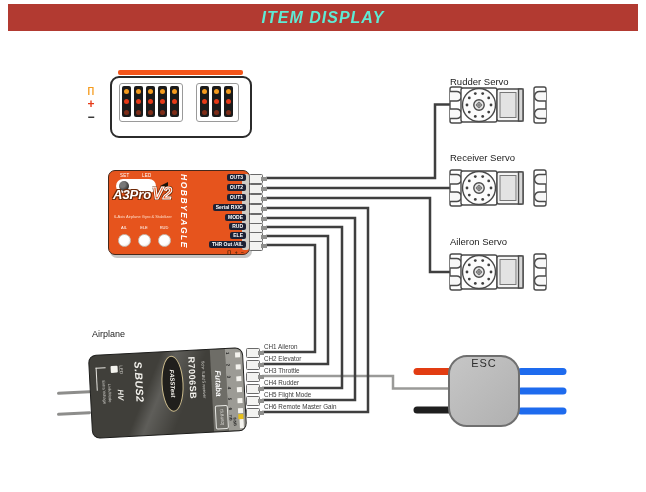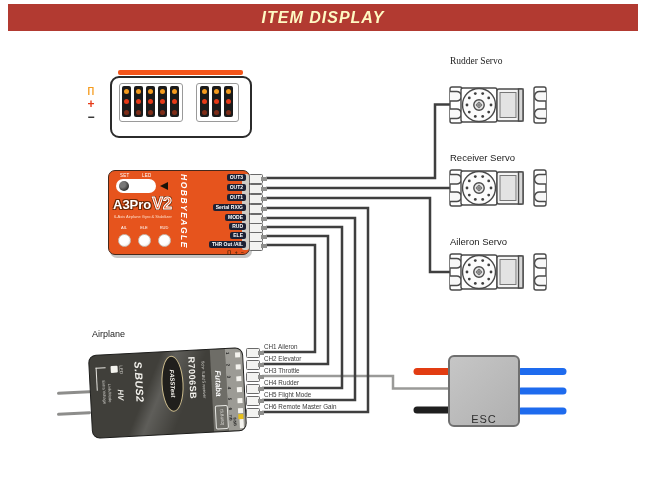--- a/index.html
+++ b/index.html
@@ -3,21 +3,21 @@
 <meta charset="utf-8">
 <style>
   html,body{margin:0;padding:0;background:#fff;}
   #page{position:relative;width:646px;height:492px;background:#fff;overflow:hidden;
         font-family:"Liberation Sans","DejaVu Sans",sans-serif;}
   .abs{position:absolute;}
 
   
   .banner{left:8px;top:4px;width:630px;height:27px;background:var(--banner,#b23a31);
           display:flex;align-items:center;justify-content:center;}
-  .banner span{color:#fef9c3;font-size:16px;font-weight:bold;font-style:italic;letter-spacing:1px;}
+  .banner span{color:#5eead4;font-size:16px;font-weight:bold;font-style:italic;letter-spacing:1px;}
 
   
   .topview-label{left:110px;top:55px;width:138px;text-align:center;font-size:9.5px;color:#222;margin-top:40px;}
   .topview-bar{left:118px;top:70px;width:125px;height:4.5px;background:var(--accent-orange,#f4551a);border-radius:2px;}
   .topview-body{left:110px;top:76px;width:138px;height:58px;background:#fff;border:2px solid #2b2b2b;border-radius:9px;}
   .pingroup{top:83px;height:37px;border:1.2px solid #9a9a9a;border-radius:3px;background:#fff;}
   .pcol{position:absolute;top:86px;width:8.5px;height:31px;background:#1b1b1b;border-radius:2px;
         display:flex;flex-direction:column;justify-content:space-between;align-items:center;padding:2.5px 0;box-sizing:border-box;}
   .dot{width:5px;height:5px;border-radius:50%;}
   .dot.o{background:var(--dot-orange,#f59b1d);} .dot.r{background:var(--dot-red,#e63a17);} .dot.m{background:var(--dot-maroon,#7e2c17);}
@@ -29,21 +29,21 @@
   
   .gyro{left:108px;top:170px;width:140px;height:83px;background:var(--gyro-orange,#e6541d);
         border:1.5px solid #46291c;border-radius:7px;box-shadow:2px 3px 0 rgba(150,150,148,.55);}
   .gyro-edge{left:242px;top:174px;width:7px;height:76px;background:#cfcbc4;border-radius:2px;}
   .gyro-tinylabel{font-size:4.5px;color:#fff;letter-spacing:.3px;}
   .gyro-pillbtn{left:116px;top:179px;width:40px;height:14px;background:#fff;border-radius:7px;}
   .gyro-btn{left:119px;top:181px;width:10px;height:10px;border-radius:50%;
             background:radial-gradient(circle at 35% 35%,#777 30%,#222 80%);}
   .gyro-tri{left:160px;top:182px;width:0;height:0;border-top:4.5px solid transparent;
             border-bottom:4.5px solid transparent;border-right:8px solid #1a1208;}
-  .gyro-model{left:113px;top:195px;font-size:13px;font-weight:bold;color:#fff;
+  .gyro-model{left:113px;top:185px;font-size:13px;font-weight:bold;font-style:italic;color:#fff;
               text-shadow:1px 1px 0 #6d2705,-1px 1px 0 #6d2705,1px -1px 0 #6d2705,-1px -1px 0 #6d2705;}
   .gyro-ver{font-size:16px;-webkit-text-stroke:1px #fff;color:var(--gyro-orange,#e6541d);margin-left:1px;}
   .gyro-tagline{left:114px;top:214px;width:70px;font-size:4px;color:#ffddc8;}
   .gyro-brand{left:179px;top:174px;height:76px;writing-mode:vertical-rl;font-size:8.5px;font-weight:bold;
               font-style:italic;color:#fff;letter-spacing:1.5px;}
   .knob-label{top:225px;width:14px;text-align:center;font-size:4px;color:#fff;}
   .knob{top:234px;width:13px;height:13px;border-radius:50%;border:1px solid #c9c2ba;box-sizing:border-box;
         background:radial-gradient(circle at 35% 35%,#fff 55%,#dedcd8);}
   .pill{position:absolute;right:400px;height:7px;line-height:7.5px;font-size:5px;font-weight:bold;color:#fff;
         background:var(--pill-navy,#1c2033);border-radius:2px;padding:0 3px;white-space:nowrap;}
@@ -54,21 +54,21 @@
   .plug::after{content:"";position:absolute;left:11px;top:1.5px;width:6px;height:4px;background:#8f8f8d;}
 
   
   .ch{position:absolute;left:264px;font-size:6.3px;color:#3a3a3a;white-space:nowrap;}
 
   
   .servo-label{position:absolute;left:450px;font-size:9.5px;color:#222;}
 
   
   .esc{left:448px;top:355px;width:68px;height:68px;background:linear-gradient(135deg,#c6c6c6,#b0b0b0);
-       border:2px solid #6f6f6f;border-radius:6px;display:flex;align-items:flex-end;justify-content:center;}
+       border:2px solid #6f6f6f;border-radius:19px;display:flex;align-items:flex-start;justify-content:center;}
   .esc span{font-size:11px;color:#2e2e2e;letter-spacing:1px;}
 
   
   .rx-caption{left:92px;top:329px;font-size:9px;color:#222;}
   .rx{left:90px;top:351px;width:155px;height:84px;transform:rotate(-3deg);}
   .rx-body{position:absolute;inset:0;background:#403f3a;border:1.5px solid #1e1e1c;border-radius:8px;box-sizing:border-box;overflow:hidden;}
   .rx-body::after{content:"";position:absolute;inset:0;
        background:linear-gradient(115deg,transparent 38%,rgba(255,255,255,.16) 46%,transparent 62%);}
   .rx-strip-futaba{position:absolute;left:121px;top:0;width:15px;height:100%;background:#6e6d67;}
   .rx-strip-pins{position:absolute;left:136px;top:0;width:19px;height:100%;background:#9c9b95;}
@@ -235,21 +235,21 @@
           <circle cx="34.7" cy="9.6" r="1.4"></circle>
             <circle cx="40.7" cy="13.9" r="1.4"></circle>
         </g>
         <circle cx="31" cy="21" r="5.2" fill="#ececec"></circle>
         <circle cx="31" cy="21" r="2.3" fill="#fff" stroke="#555" stroke-width="0.9"></circle>
         <path d="M27.8 21 H34.2 M31 17.8 V24.2" stroke="#555" stroke-width="0.9"></path>
       </g>
     </defs>
   </svg>
 
-  <div class="servo-label z1" style="top:56px;font-family:Liberation Serif, serif;">Rudder Servo</div>
+  <div class="servo-label z1" style="top:76px;">Rudder Servo</div>
   <svg class="abs z1" style="left:448px;top:84px;" width="100" height="42" viewBox="0 0 100 42">
       <use href="#servo-sym"></use>
     </svg>
 
   <div class="servo-label z1" style="top:152px;">Receiver Servo</div>
   <svg class="abs z1" style="left:448px;top:167px;" width="100" height="42" viewBox="0 0 100 42">
       <use href="#servo-sym"></use>
     </svg>
 
   <div class="servo-label z1" style="top:236px;">Aileron Servo</div>

